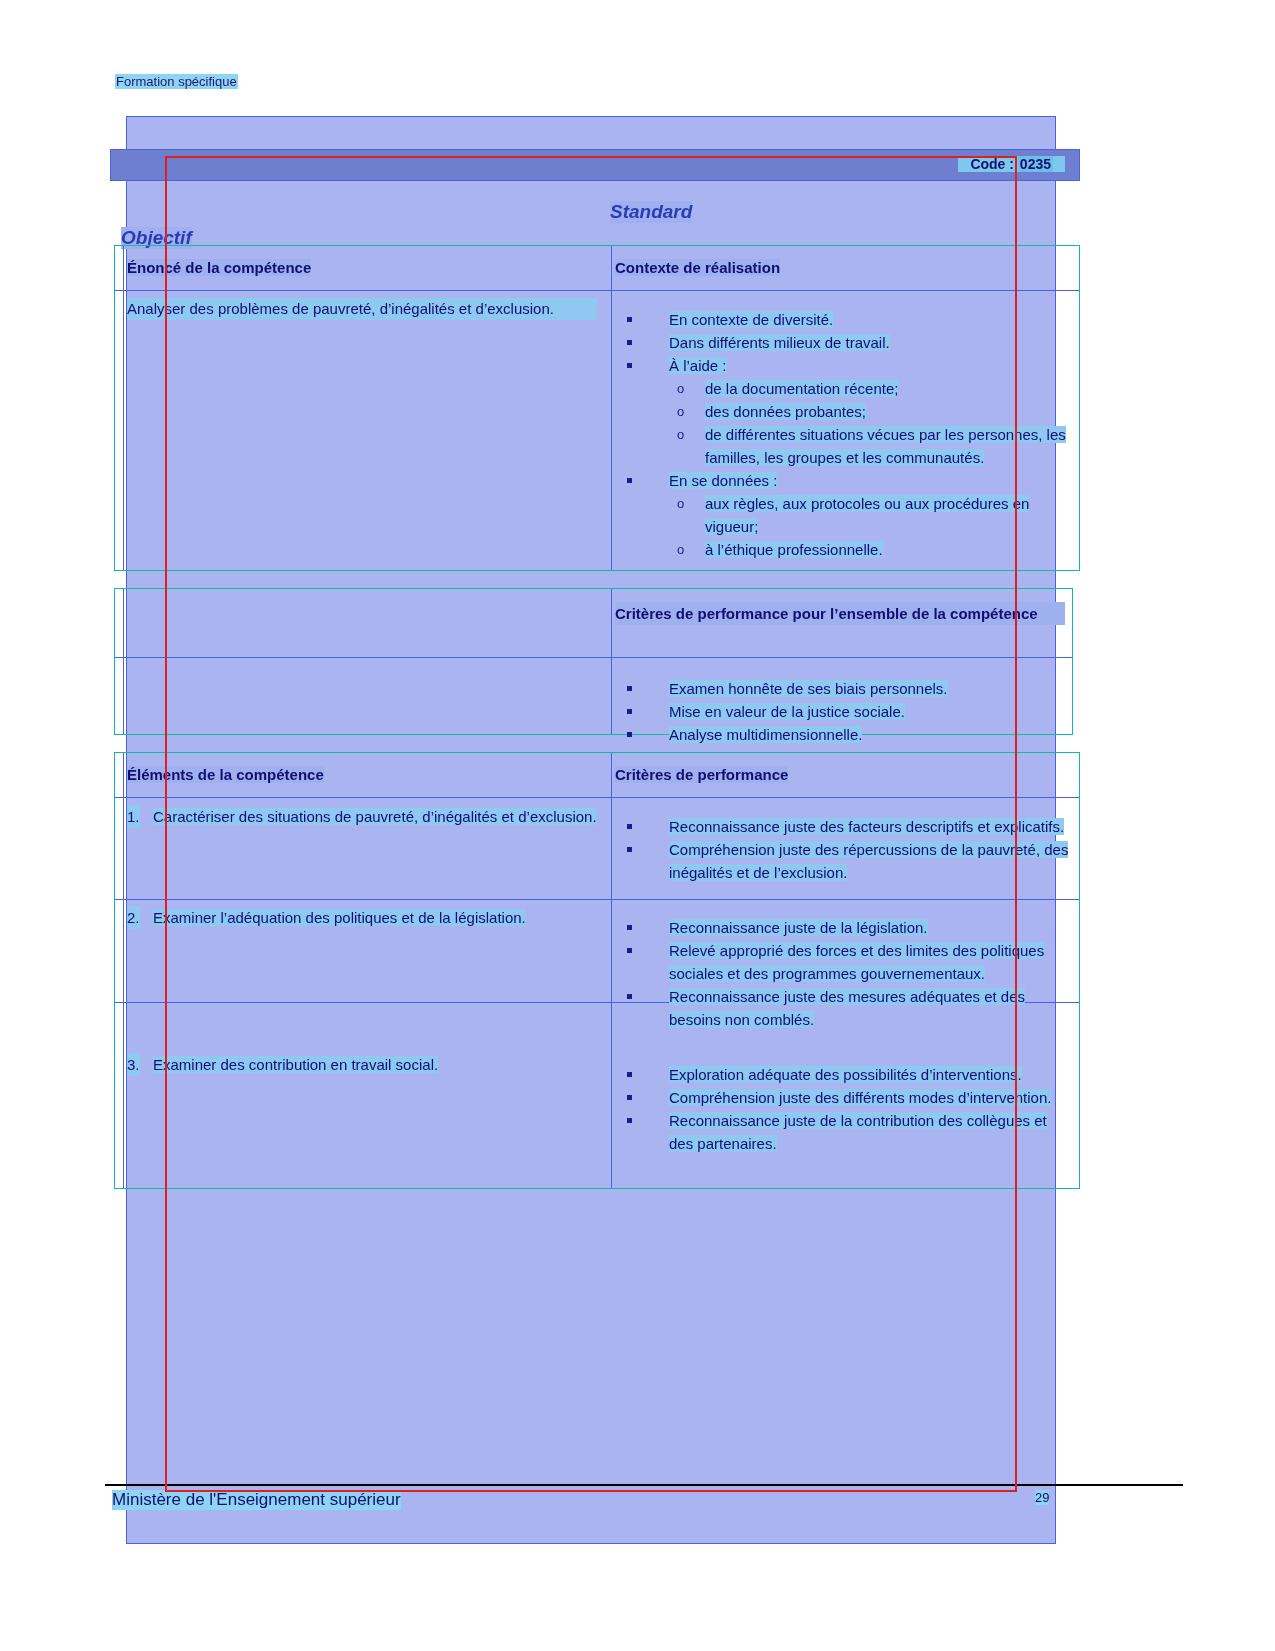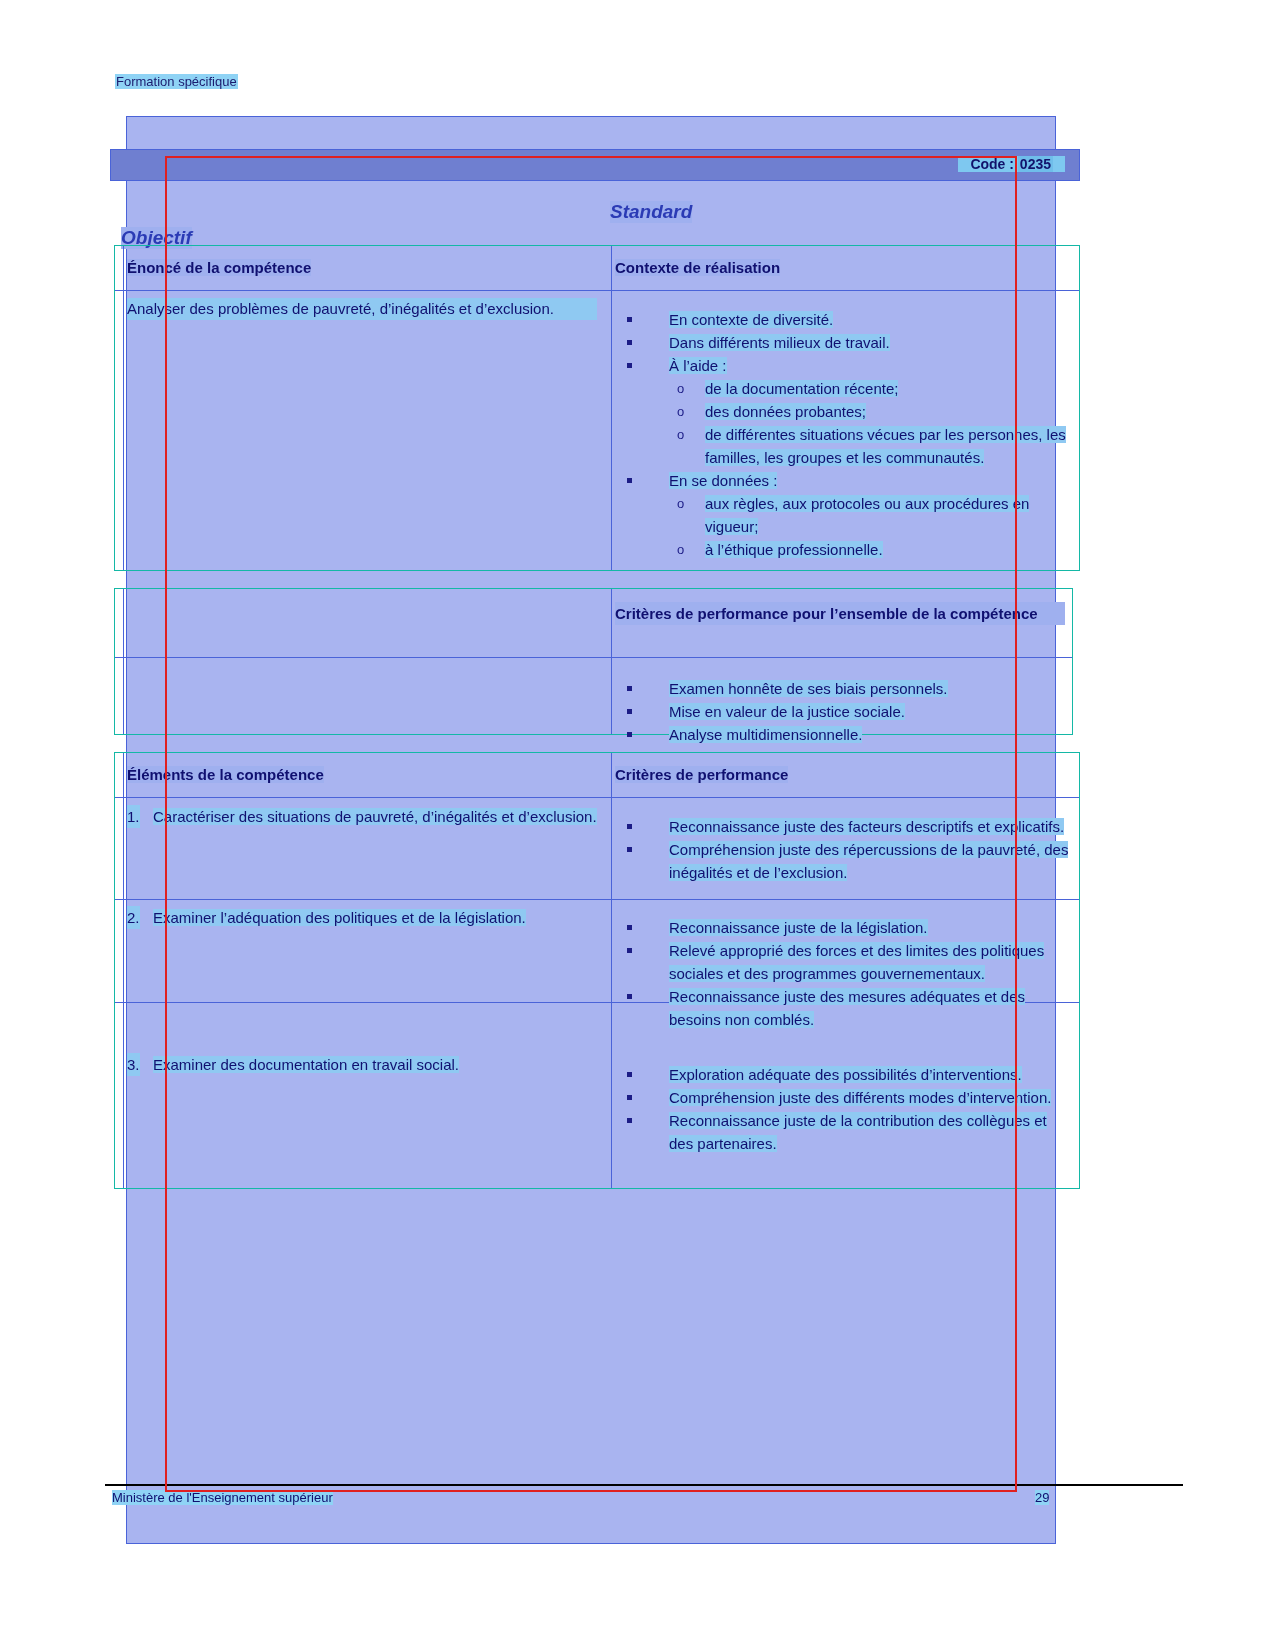--- a/index.html
+++ b/index.html
@@ -201,21 +201,21 @@
     top: 1484px;
     width: 1078px;
     height: 0;
     border-top: 2px solid #000000;
     z-index: 30;
   }
   .footer-left {
     position: absolute;
     left: 112px;
     top: 1490px;
-    font-size: 13px;
+    font-size: 17px;
     color: #101070;
     background: #8fd3f5;
     z-index: 30;
   }
   .footer-right {
     position: absolute;
     left: 1035px;
     top: 1490px;
     font-size: 13px;
     color: #101070;
@@ -328,21 +328,21 @@
   <ul class="bul" style="position:absolute; left:498px; top:151px; width:450px; font-size:15px; color:#101070;">
     <li><span class="hl">Reconnaissance juste de la législation.</span></li>
     <li><span class="hl">Relevé approprié des forces et des limites des politiques sociales et des programmes gouvernementaux.</span></li>
     <li><span class="hl">Reconnaissance juste des mesures adéquates et des besoins non comblés.</span></li>
   </ul>
 
   <div class="cell-text" style="left:12px; top:300px; width:470px;">
     <ol class="elems">
       <li>
         <span class="num-lbl hl">3.</span>
-        <span class="hl">Examiner des documentation en travail social.</span>
+        <span class="hl">Examiner des contribution en travail social.</span>
       </li>
     </ol>
   </div>
   <ul class="bul" style="position:absolute; left:498px; top:298px; width:450px; font-size:15px; color:#101070;">
     <li><span class="hl">Exploration adéquate des possibilités d’interventions.</span></li>
     <li><span class="hl">Compréhension juste des différents modes d’intervention.</span></li>
     <li><span class="hl">Reconnaissance juste de la contribution des collègues et des partenaires.</span></li>
   </ul>
 </div>
 

